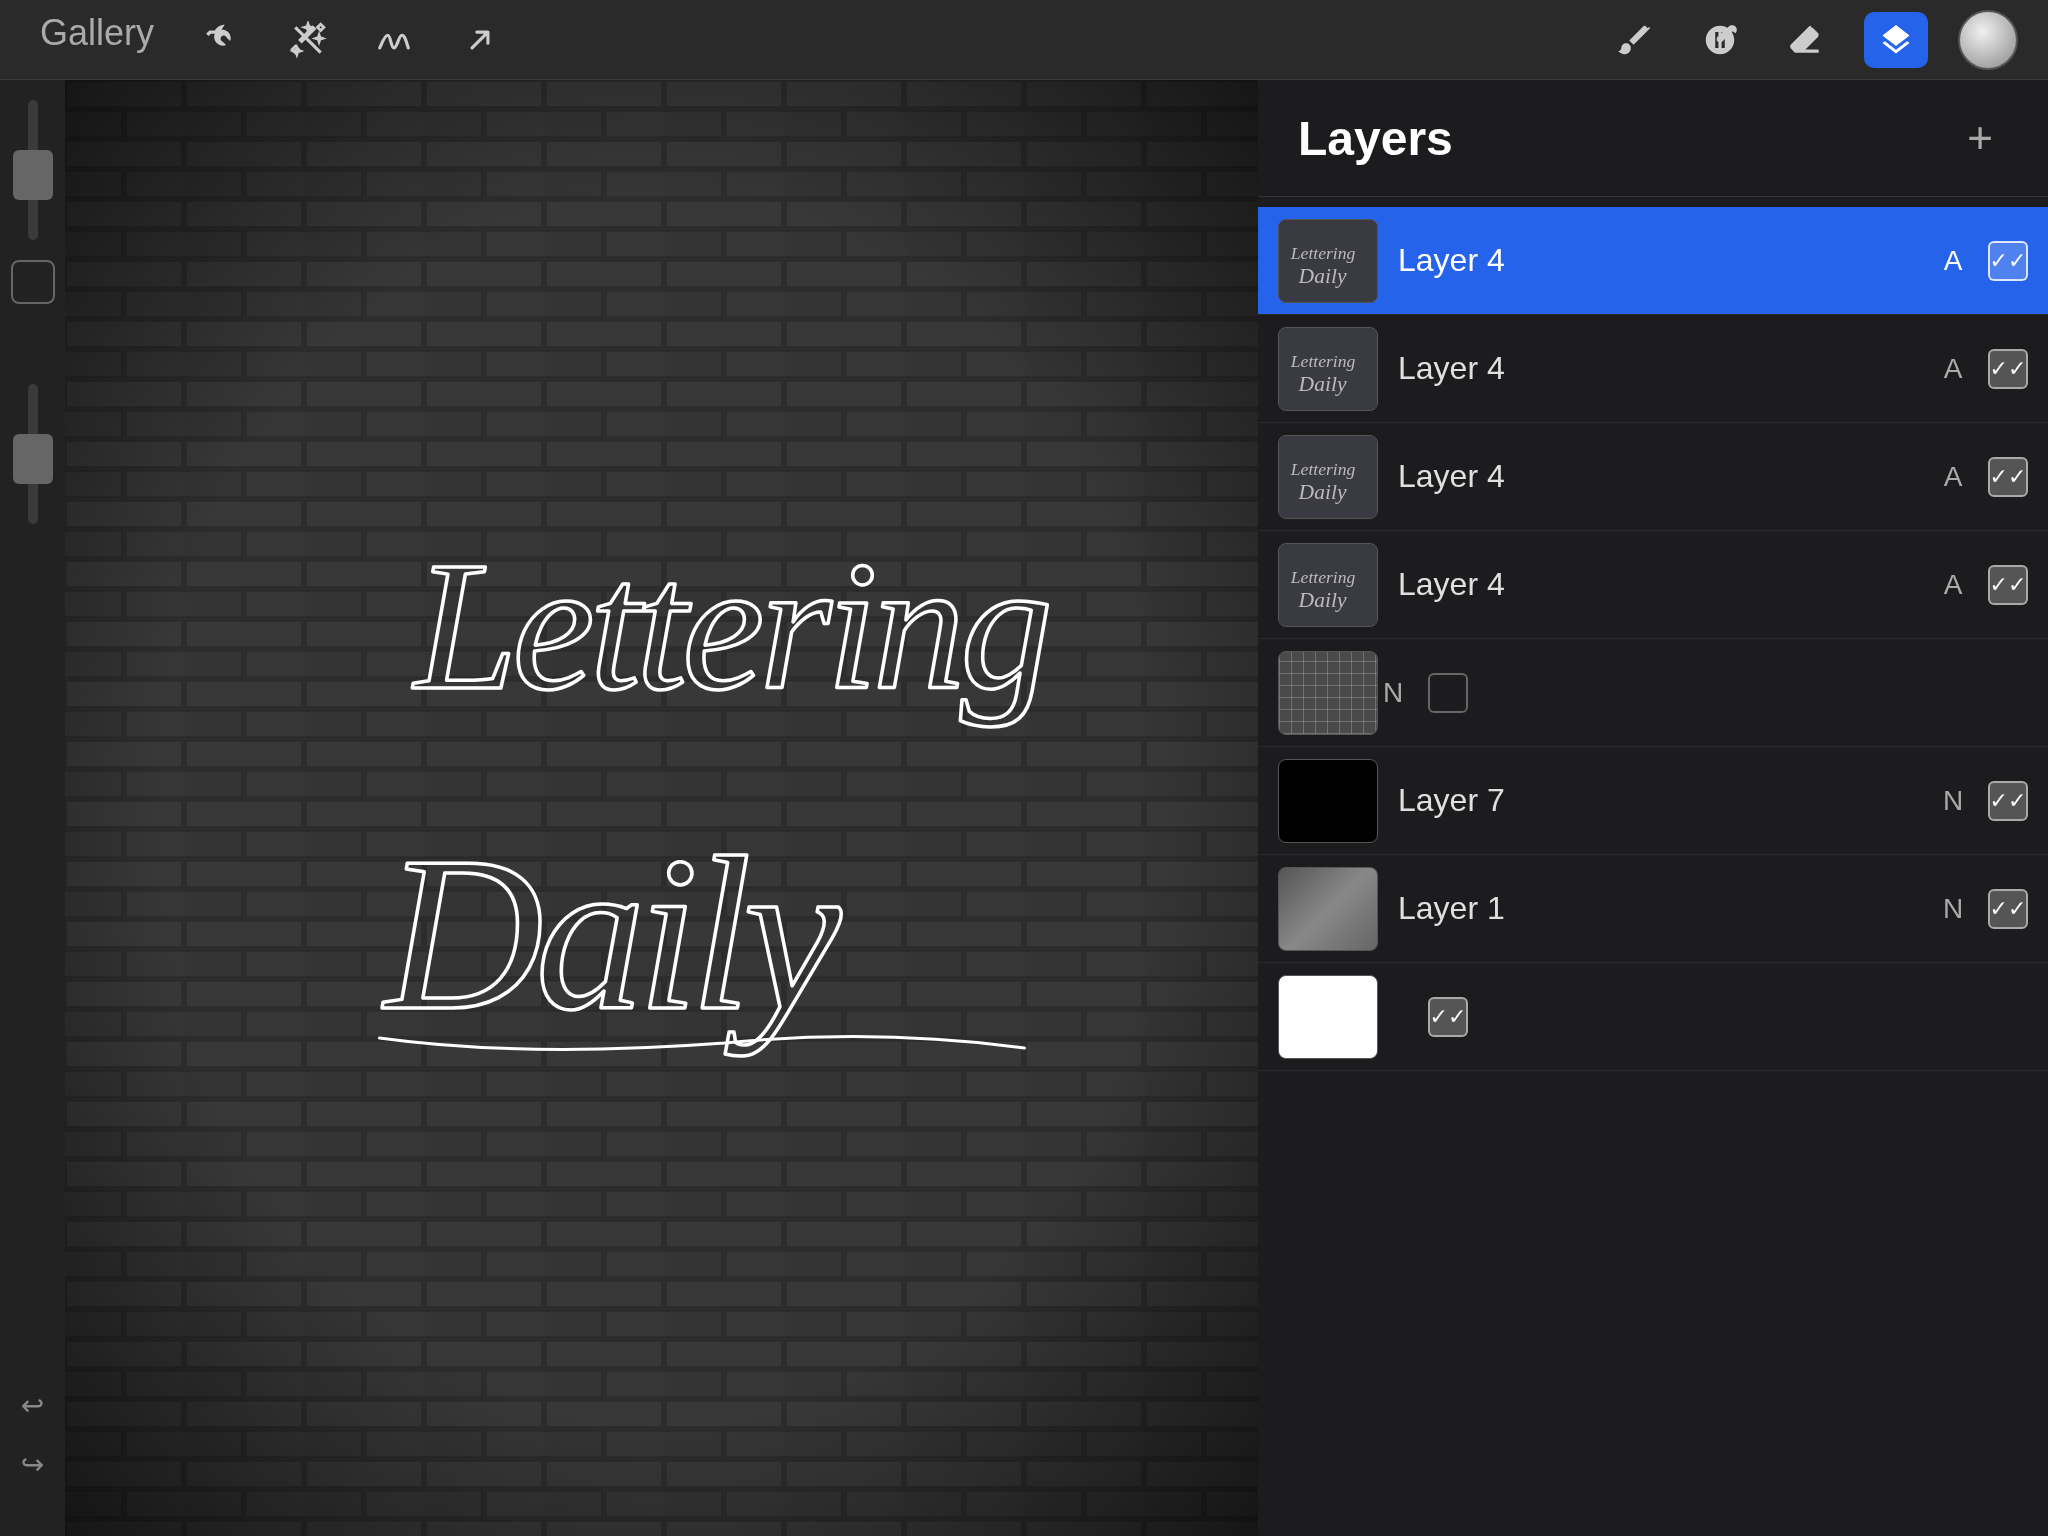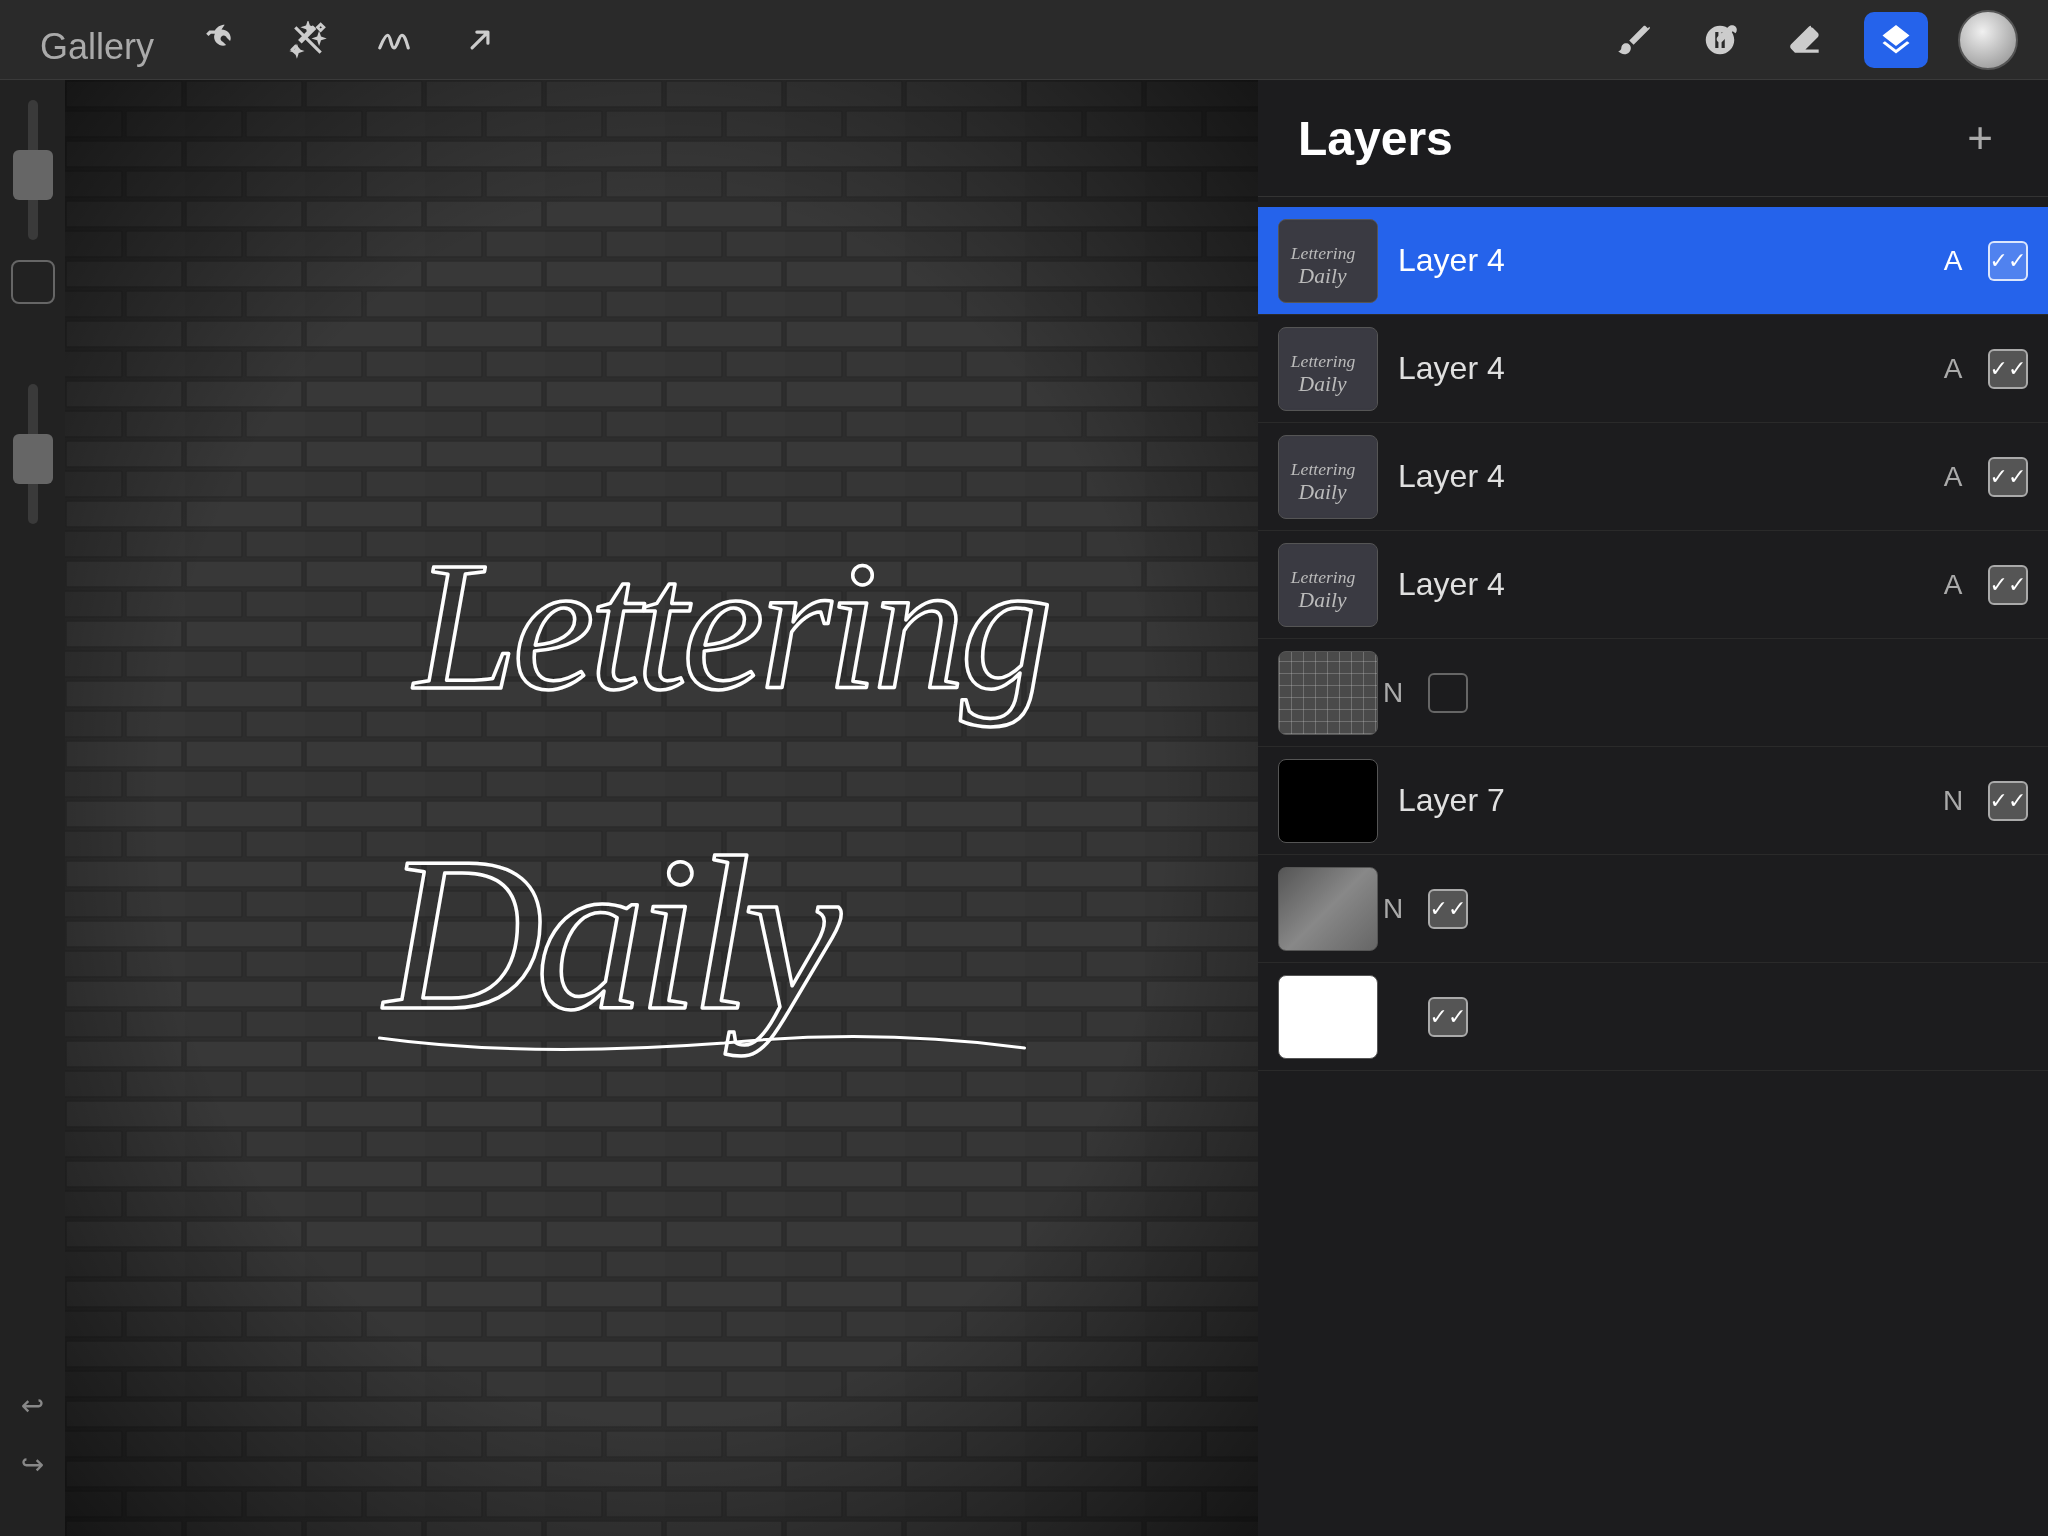--- a/index.html
+++ b/index.html
@@ -19,21 +19,21 @@
       height: 80px;
       background: #2a2a2a;
       display: flex;
       align-items: center;
       padding: 0 30px;
       z-index: 100;
       border-bottom: 1px solid #3a3a3a;
     }
     #toolbar-left {
       display: flex;
-      align-items: flex-end;
+      align-items: flex-start;
       gap: 30px;
       flex: 1;
     }
     #toolbar-right {
       display: flex;
       align-items: center;
       gap: 30px;
     }
     .toolbar-btn {
       width: 56px;
@@ -489,20 +489,21 @@
       <div class="layer-thumbnail layer-thumb-black"></div>
       <span class="layer-name">Layer 7</span>
       <span class="layer-opacity">N</span>
       <div class="layer-checkbox checked">
         <span style="color:#fff;font-size:22px;">✓</span>
       </div>
     </div>
 
     <div class="layer-row">
       <div class="layer-thumbnail layer-thumb-gray"></div>
+      <span class="layer-name">Layer 1</span>
       <span class="layer-opacity">N</span>
       <div class="layer-checkbox checked">
         <span style="color:#fff;font-size:22px;">✓</span>
       </div>
     </div>
 
     <div class="layer-row">
       <div class="layer-thumbnail layer-thumb-white"></div>
       <span class="layer-opacity"></span>
       <div class="layer-checkbox checked">

